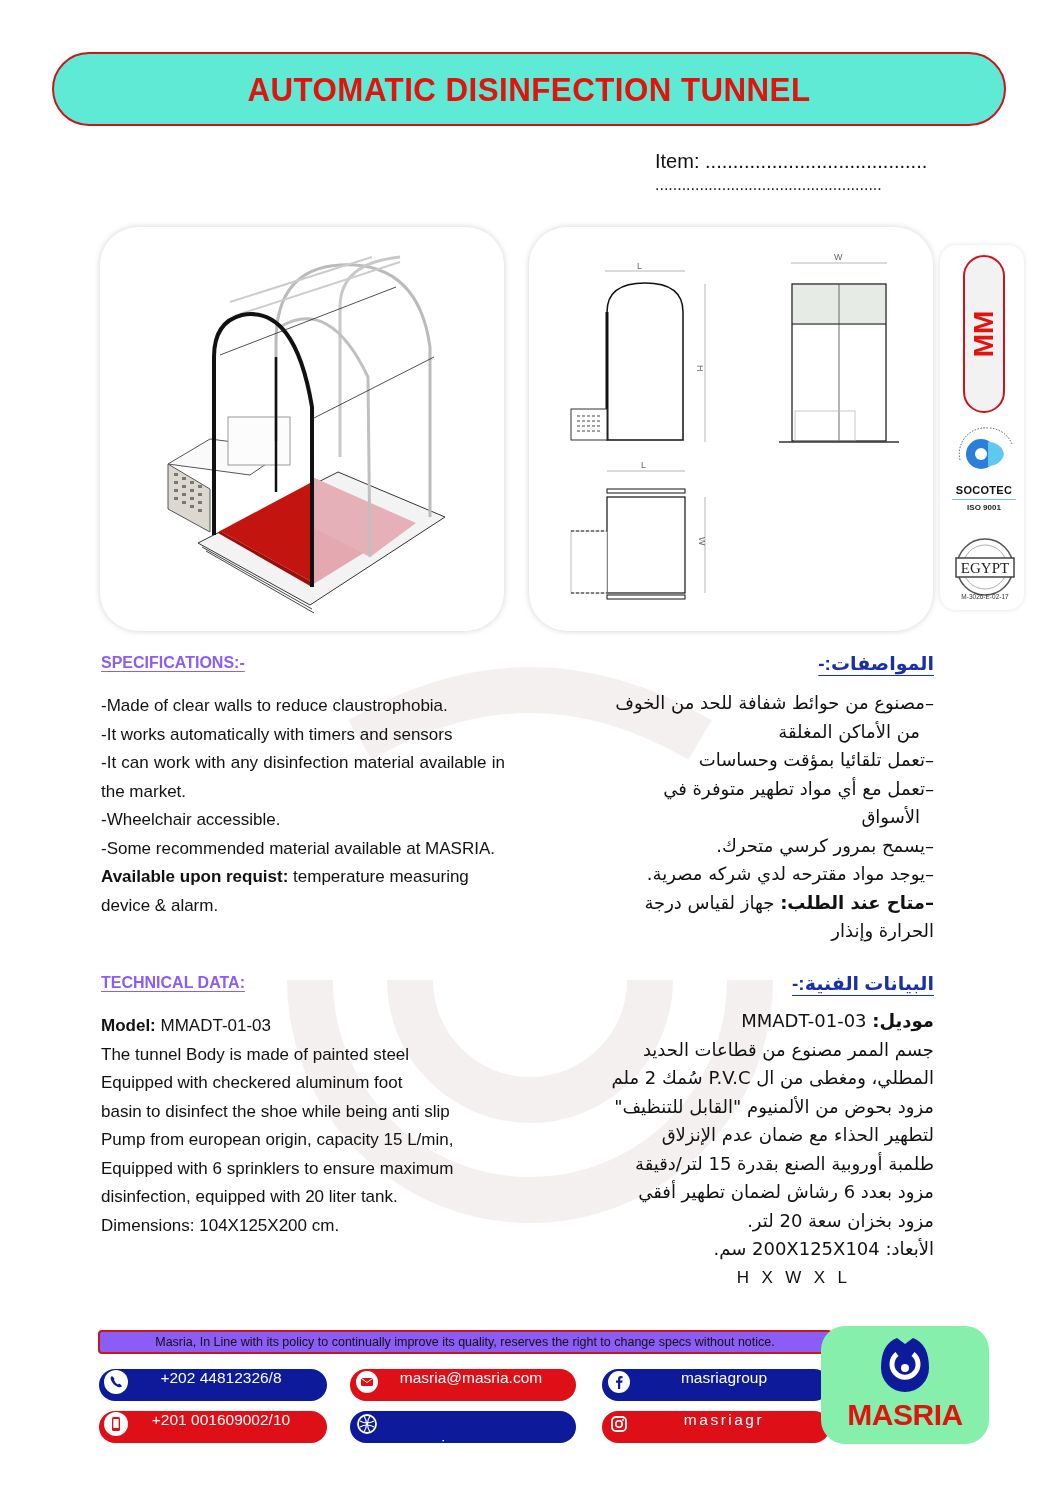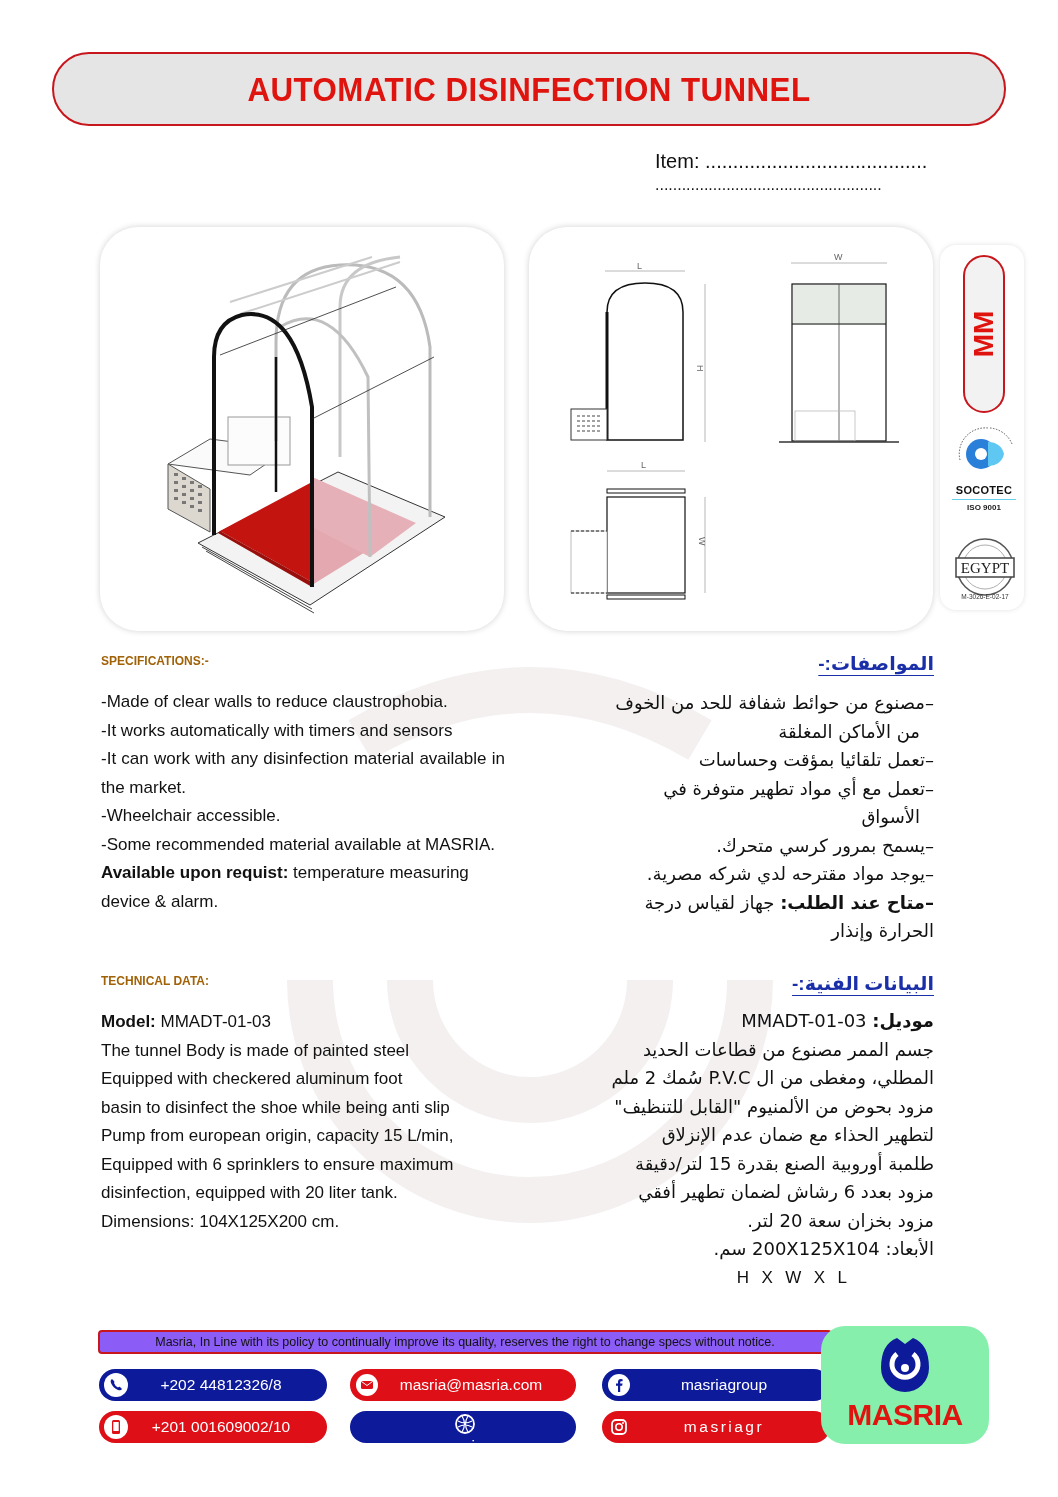--- a/index.html
+++ b/index.html
@@ -3,21 +3,21 @@
 <meta charset="utf-8">
 <style>
   * { box-sizing: border-box; margin: 0; padding: 0; }
   html, body { width: 1058px; height: 1497px; background: #ffffff; overflow: hidden; }
   body { position: relative; font-family: "Liberation Sans", "DejaVu Sans", sans-serif; color: #1a1a1a; }
 
   .watermark { position: absolute; left: 250px; top: 650px; width: 560px; height: 640px; pointer-events: none; }
 
   .title-bar {
     position: absolute; left: 52px; top: 52px; width: 954px; height: 74px;
-    border: 2px solid #c8161d; border-radius: 37px; background: #e5e5e5;
+    border: 2px solid #c8161d; border-radius: 37px; background: #5eead4;
     display: flex; align-items: center; justify-content: center;
   }
   .title-bar h1 { color: #e0140f; font-size: 34px; font-weight: bold; letter-spacing: 0.5px; font-family: "Liberation Sans", sans-serif; transform: scaleX(0.92); }
 
   .item-line { position: absolute; left: 655px; top: 150px; font-size: 20px; color: #111; white-space: nowrap; }
   .item-line2 { position: absolute; left: 655px; top: 176px; font-size: 16px; color: #111; white-space: nowrap; letter-spacing: 0px; }
 
   .img-card {
     position: absolute; top: 227px; height: 404px; background: #fff; border-radius: 38px;
     box-shadow: 0 0 6px rgba(0,0,0,0.18);
@@ -36,40 +36,40 @@
   }
   .mm-badge span { color: #e0140f; font-size: 28px; font-weight: bold; transform: rotate(-90deg); display: block; white-space: nowrap; }
 
   .socotec { position: absolute; left: 948px; top: 420px; width: 72px; height: 96px; text-align: center; }
   .socotec .name { font-size: 11px; font-weight: bold; color: #111; margin-top: 2px; letter-spacing: 0.3px; }
   .socotec .rule { height: 1px; background: #6ad0f0; margin: 3px 4px; }
   .socotec .iso { font-size: 8px; color: #222; font-weight: bold; }
   .egypt { position: absolute; left: 948px; top: 535px; width: 74px; height: 66px; }
 
   .section { position: absolute; }
-  .h-en { color: #a16207; font-weight: bold; font-size: 12px; text-underline-offset: 3px; font-family: "Liberation Sans", sans-serif; }
+  .h-en { color: #8b5cf6; font-weight: bold; font-size: 16px; text-decoration: underline; text-underline-offset: 3px; font-family: "Liberation Sans", sans-serif; }
   .h-ar { color: #1a2fa8; font-weight: bold; font-size: 19px; text-decoration: underline; text-underline-offset: 5px; direction: rtl; text-align: right; }
 
   .en-text { font-size: 17px; line-height: 28.5px; color: #111; }
   .en-text p { margin: 0; }
   .justify { text-align: justify; text-align-last: justify; }
   .ar-text { direction: rtl; text-align: right; font-size: 18px; line-height: 28.5px; color: #111; font-family: "DejaVu Sans", sans-serif; }
   .ar-text p { margin: 0; }
   .ar-text .indent { padding-right: 14px; }
   b { font-weight: bold; }
 
   .footer-note {
     position: absolute; left: 98px; top: 1330px; width: 734px; height: 24px;
     border: 2px solid #c8161d; border-radius: 4px; background: #8b5cf6;
     display: flex; align-items: center; justify-content: center;
     font-size: 12.5px; color: #111; white-space: nowrap;
   }
   .pill {
     position: absolute; height: 32px; border-radius: 16px;
-    display: flex; align-items: center; color: #fff; font-size: 15.5px; white-space: nowrap;
+    display: flex; align-items: flex-start; color: #fff; font-size: 15.5px; white-space: nowrap;
   }
   .pill.blue { background: #0d1a9a; }
   .pill.red { background: #df0f17; }
   .pill .ico { width: 26px; height: 26px; margin-left: 4px; flex: 0 0 26px; display: flex; align-items: center; justify-content: center; }
   .pill .txt { flex: 1; text-align: center; padding-right: 14px; }
   .pill .txt.spaced { letter-spacing: 2.5px; }
 
   .logo-card {
     position: absolute; left: 821px; top: 1326px; width: 168px; height: 118px;
     border-radius: 24px; background: #86efac;

